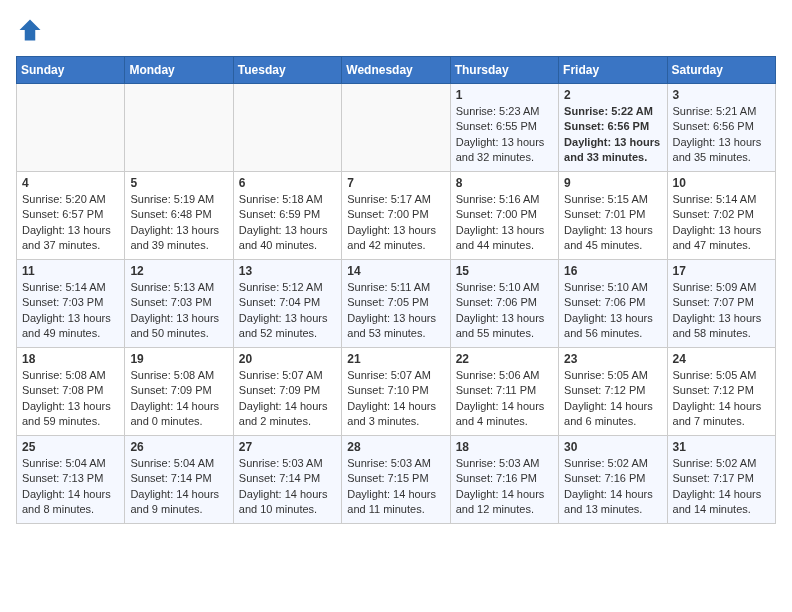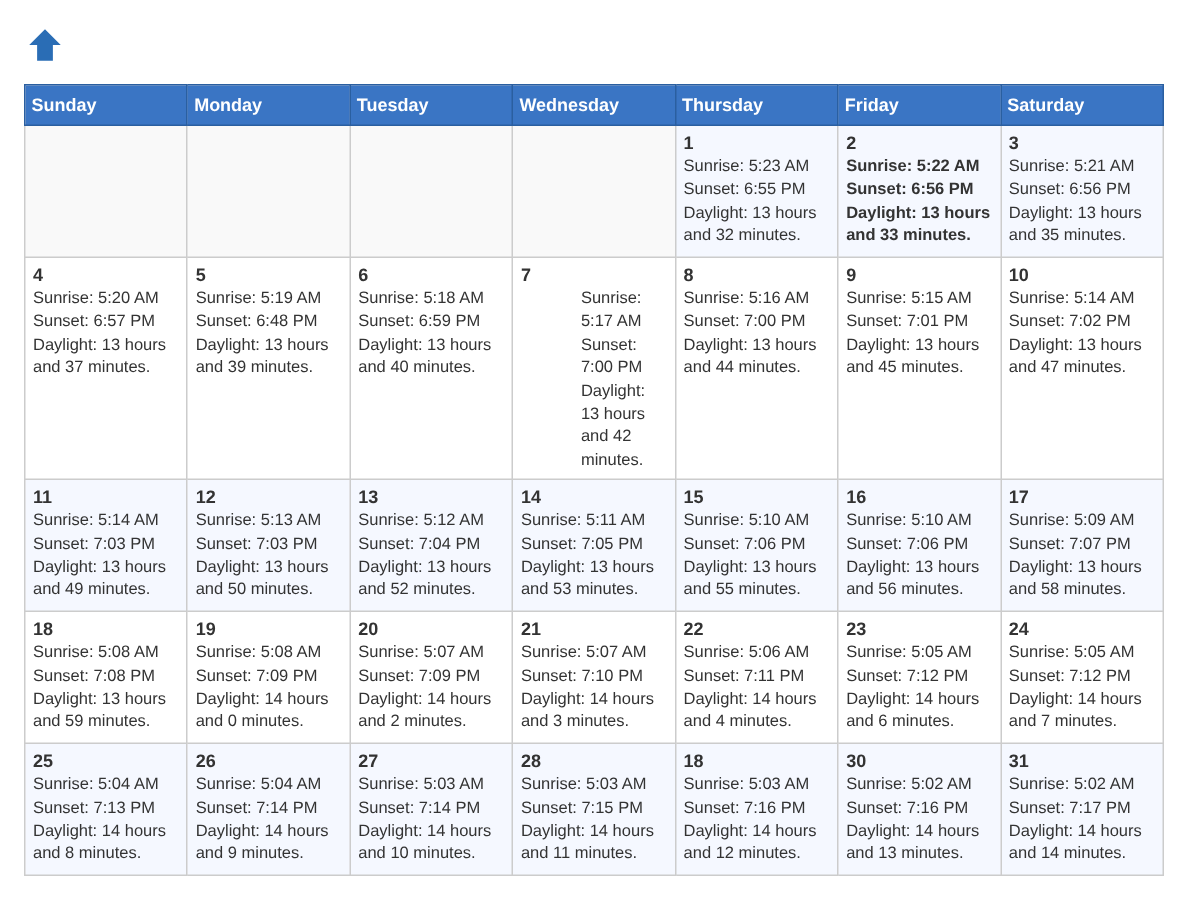--- a/index.html
+++ b/index.html
@@ -163,21 +163,21 @@
         </td>
         <td>
           <span class="day-num">6</span>
           <div class="day-info" style="white-space: pre-line;">Sunrise: 5:18 AM
 Sunset: 6:59 PM
 Daylight: 13 hours
 and 40 minutes.</div>
         </td>
         <td>
           <span class="day-num">7</span>
-          <div class="day-info" style="white-space: pre-line; margin-left: 40px;">Sunrise: 5:17 AM
+          <div class="day-info" style="white-space: pre-line;">Sunrise: 5:17 AM
 Sunset: 7:00 PM
 Daylight: 13 hours
 and 42 minutes.</div>
         </td>
         <td>
           <span class="day-num">8</span>
           <div class="day-info" style="white-space: pre-line;">Sunrise: 5:16 AM
 Sunset: 7:00 PM
 Daylight: 13 hours
 and 44 minutes.</div>

